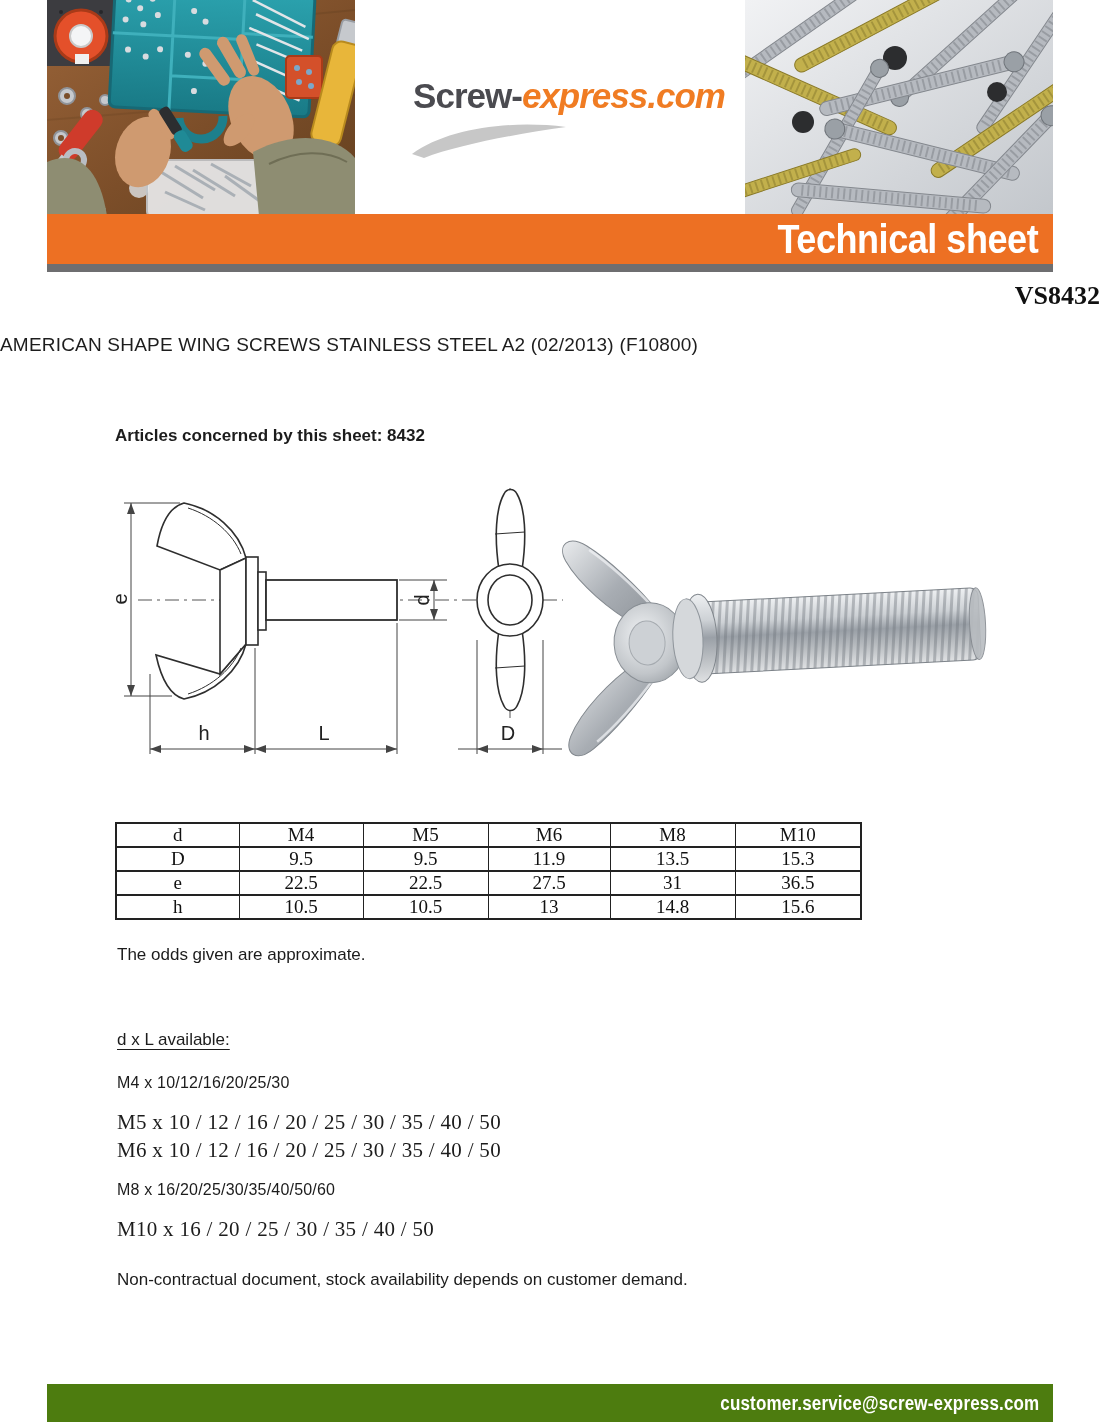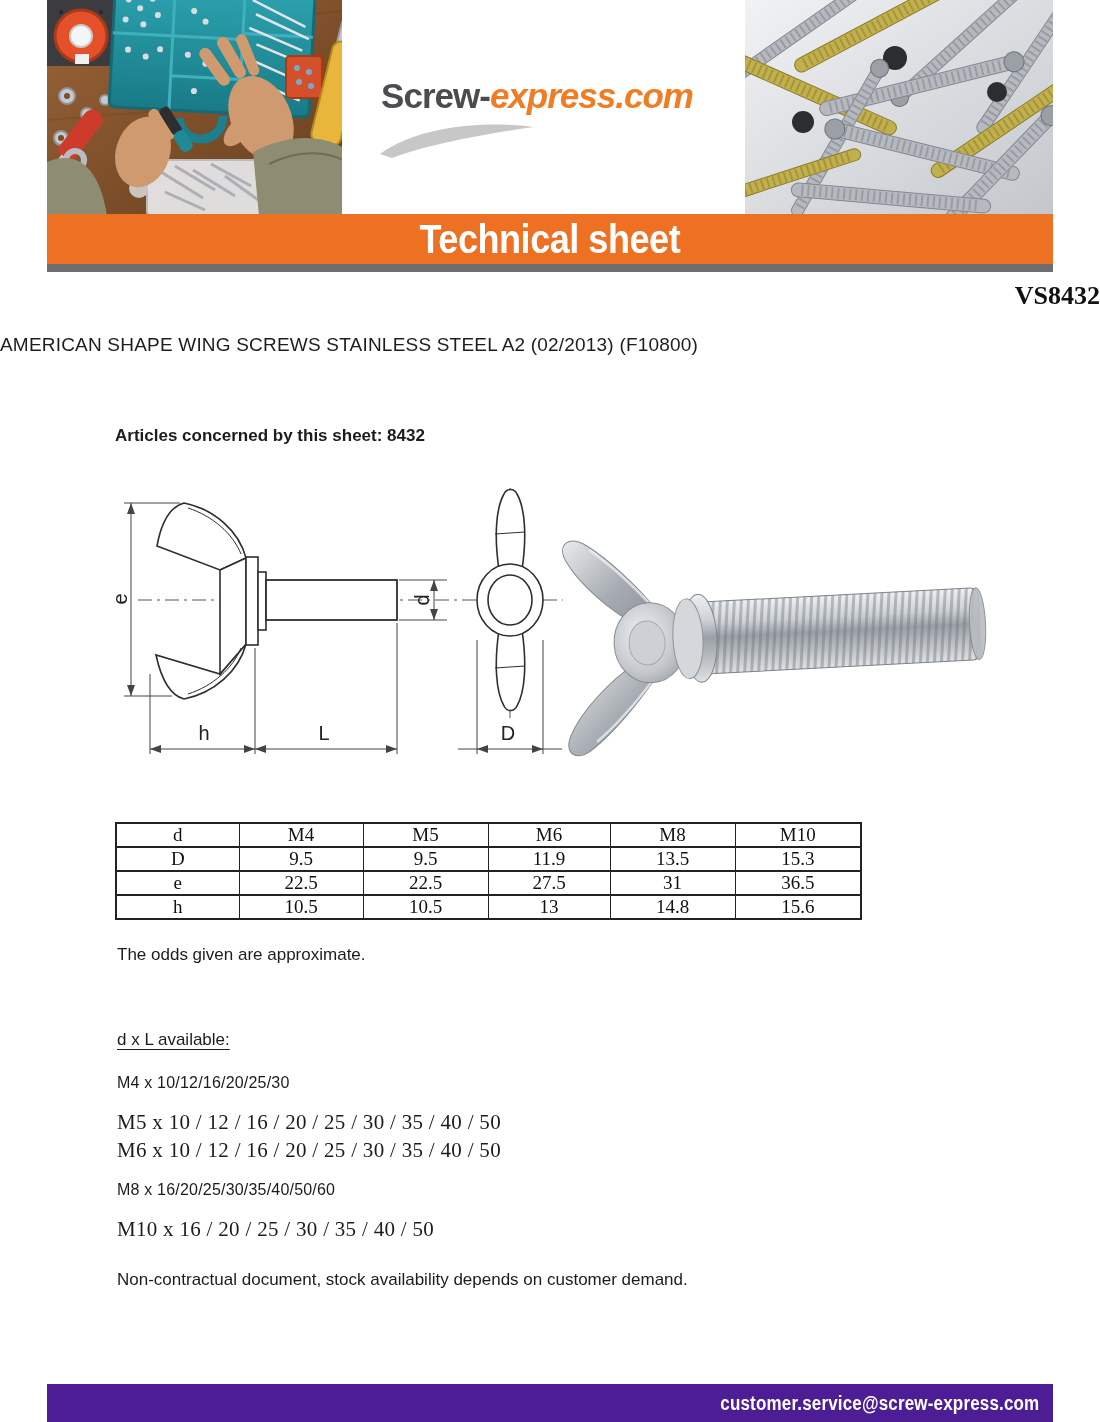--- a/index.html
+++ b/index.html
@@ -4,29 +4,29 @@
 <style>
   html,body{margin:0;padding:0;background:#ffffff;}
   #page{position:relative;width:1100px;height:1422px;background:#ffffff;overflow:hidden;
         font-family:"Liberation Sans",sans-serif;color:#1c1c1c;}
   .abs{position:absolute;}
 
   
   .photo{position:absolute;top:0;height:214px;overflow:hidden;}
   #photo-left{left:47px;width:308px;}
   #photo-right{left:745px;width:308px;}
-  #logo-area{position:absolute;left:342px;top:0;width:390px;height:253px;background:#fff;}
+  #logo-area{position:absolute;left:374px;top:0;width:390px;height:253px;background:#fff;}
   #logo-line{position:absolute;top:76px;left:0;width:100%;text-align:center;
              font-size:35px;font-weight:bold;white-space:nowrap;}
   #logo-part1{color:#4b4b50;letter-spacing:-1px;}
   #logo-part2{color:#f07c23;font-style:italic;letter-spacing:-1px;}
   #logo-swoosh{position:absolute;left:30px;top:118px;}
 
   #banner{position:absolute;left:47px;top:214px;width:1006px;height:50px;background:#ED7023;
-          text-align:center;line-height:50px;}
+          text-align:right;line-height:50px;}
   #banner span{display:inline-block;transform:scaleX(.9);transform-origin:center;
                color:#fff;font-weight:bold;font-size:40px;letter-spacing:-.5px;}
   #strip{position:absolute;left:47px;top:264px;width:1006px;height:8px;background:#6E6E70;}
 
   #doc-code{position:absolute;left:0;top:281px;width:1100px;text-align:right;
             font-family:"Liberation Serif",serif;font-weight:bold;font-size:26px;color:#111;}
   #doc-title{position:absolute;left:0;top:334px;width:1100px;
              font-size:19px;letter-spacing:.2px;color:#1d1d1d;}
   #articles-line{position:absolute;left:115px;top:426px;font-size:17px;font-weight:bold;}
 
@@ -39,21 +39,21 @@
   #dim-table{border:2px solid #222;}
 
   #odds-note{position:absolute;left:117px;top:945px;font-size:17px;}
   #dxl-label{position:absolute;left:117px;top:1016px;font-size:17px;
              text-decoration:underline;text-underline-offset:4px;margin-top:14px;}
   #sizes{position:absolute;left:117px;top:1056px;}
   .size-small{font-size:16px;margin:18px 0;letter-spacing:.2px;}
   .size-large{font-family:Liberation Serif, serif;font-size:21px;margin:3px 0;letter-spacing:.3px;}
   #disclaimer{position:absolute;left:117px;top:1270px;font-size:17px;}
 
-  #footer{position:absolute;left:47px;top:1384px;width:1006px;height:38px;background:#4c1d95;
+  #footer{position:absolute;left:47px;top:1384px;width:1006px;height:38px;background:#4d7c0f;
           text-align:right;line-height:38px;padding:0;}
   #footer span{display:inline-block;transform:scaleX(.85);transform-origin:right center;
                color:#fff;font-weight:bold;font-size:20px;margin-right:14px;letter-spacing:.2px;}
 
   svg text{font-family:"Liberation Sans",sans-serif;}
 </style>
 </head>
 <body>
 
 <div id="page">

